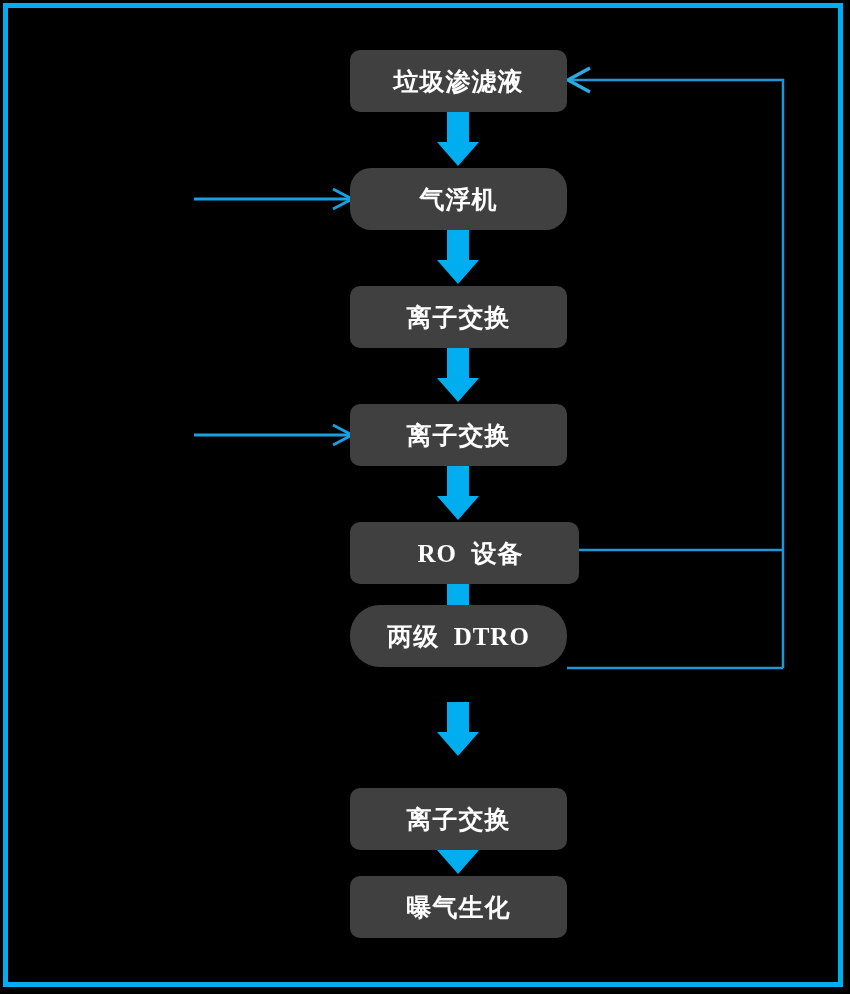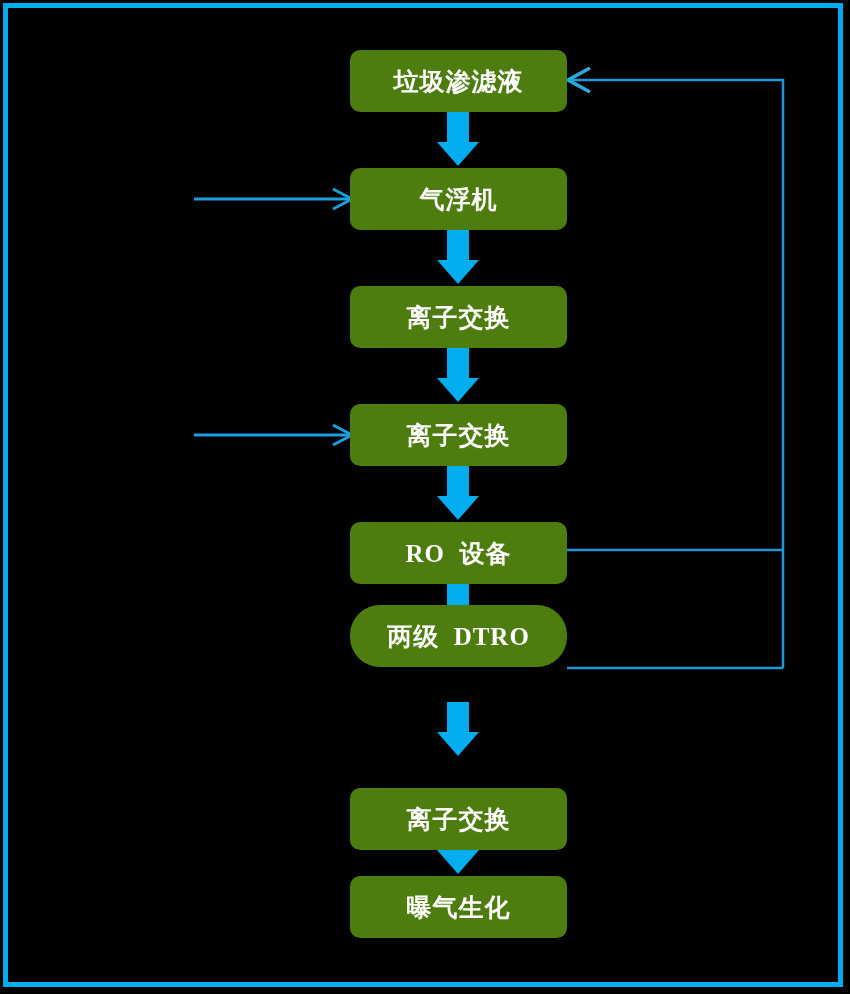--- a/index.html
+++ b/index.html
@@ -28,21 +28,21 @@
     height: 984px;
     box-sizing: border-box;
     border: 5px solid #00aeef;
     pointer-events: none;
   }
   .node {
     position: absolute;
     left: 350px;
     width: 217px;
     height: 62px;
-    background: #4d7c0f;
+    background: #404040;
     border-radius: 10px;
     display: flex;
     align-items: center;
     justify-content: center;
     color: #ffffff;
     font-family: "Liberation Serif", "DejaVu Serif", serif;
     font-weight: bold;
     font-size: 25px;
     letter-spacing: 1px;
     white-space: pre;
@@ -103,21 +103,21 @@
     <g>
       <polyline points="567,668 783,668" fill="none" stroke="#2196d6" stroke-width="2.5"></polyline>
     </g>
     <g>
       <polyline points="783,668 783,80 572,80" fill="none" stroke="#2196d6" stroke-width="2.5"></polyline>
       <polyline points="590,68 568,80 590,92" fill="none" stroke="#29abe2" stroke-width="3.5"></polyline>
     </g>
   </svg>
 
   <div class="node" style="top:50px;"><span>垃圾渗滤液</span></div>
-  <div class="node" style="top:168px;"><span>气浮机</span></div>
+  <div class="node" style="top:168px;border-radius:21px;"><span>气浮机</span></div>
   <div class="node" style="top:286px;"><span>离子交换</span></div>
   <div class="node" style="top:404px;"><span>离子交换</span></div>
-  <div class="node" style="top:522px;"><span>RO  设备</span></div>
+  <div class="node" style="top:522px;padding-left:12px;"><span>RO  设备</span></div>
   <div class="node" style="top:605px;border-radius:30px;"><span>两级  DTRO</span></div>
   <div class="node" style="top:788px;"><span>离子交换</span></div>
   <div class="node" style="top:876px;"><span>曝气生化</span></div>
 
 </div>
 
 </body></html>

